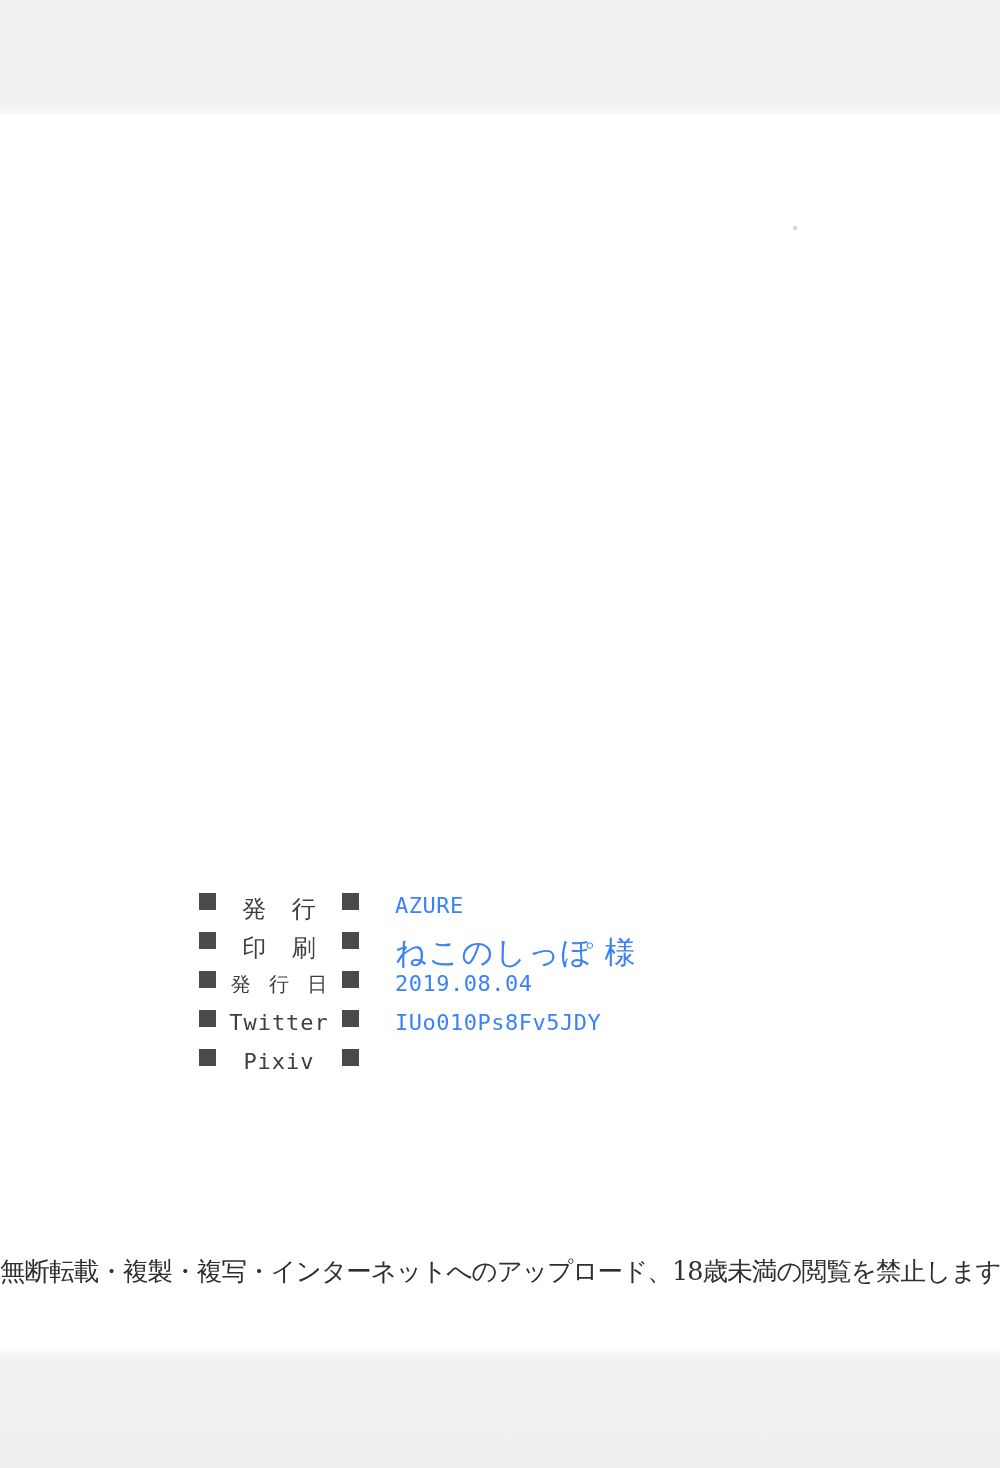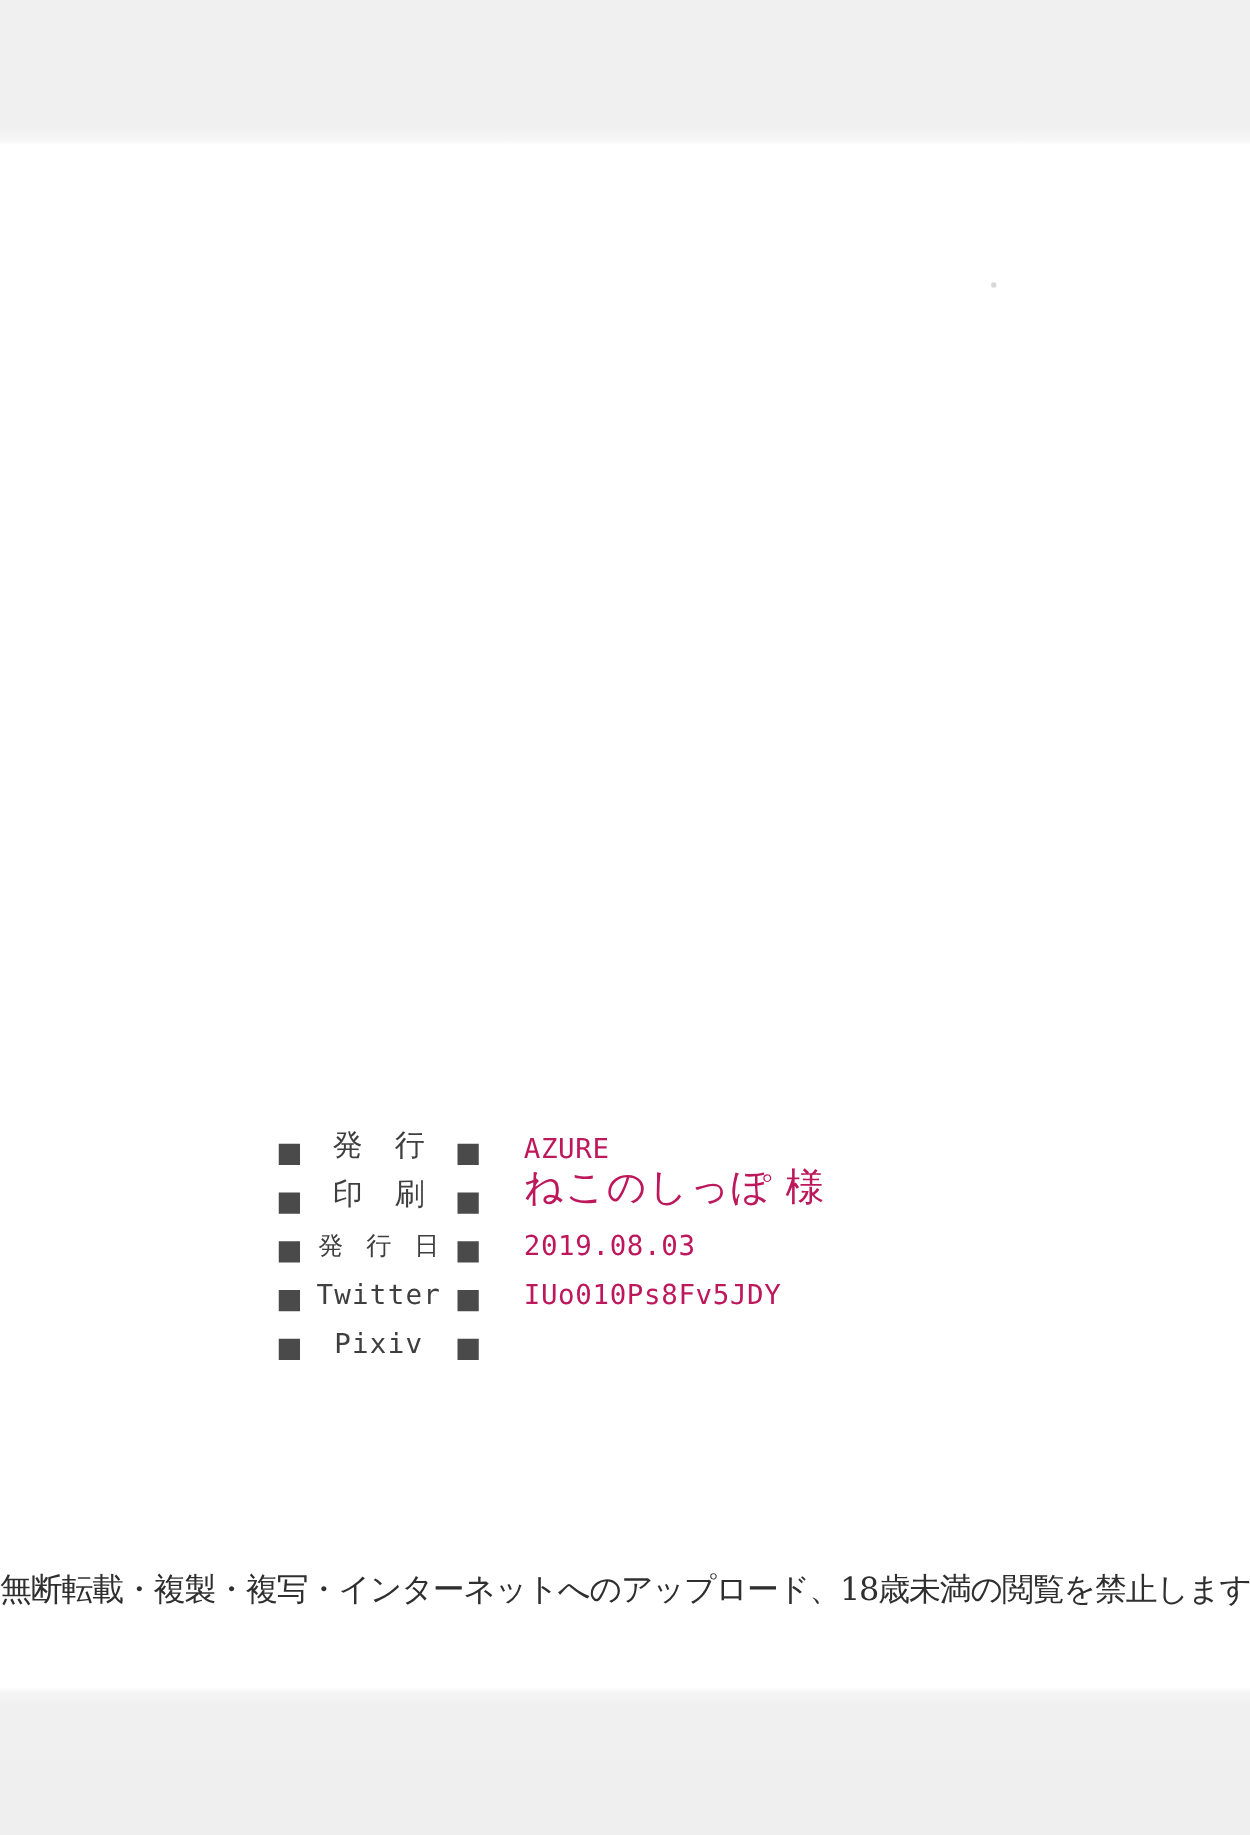--- a/index.html
+++ b/index.html
@@ -54,22 +54,21 @@
     position: absolute;
     left: 0;
     top: 893px;
     width: 1000px;
   }
 
   .colophon-row {
     position: relative;
     height: 39px;
     display: flex;
-    align-items: flex-end;
-    margin-left: 24px;
+    align-items: flex-start;
   }
 
   .marker {
     width: 17px;
     height: 17px;
     background: #4a4a4a;
     flex: 0 0 17px;
   }
 
   .marker.left  { margin-left: 199px; }
@@ -92,21 +91,21 @@
   .row-label.jp.wide3 {
     letter-spacing: 6px;
     text-indent: 6px;
     font-size: 20px;
   }
 
   .row-value {
     margin-left: 36px;
     font-family: "DejaVu Sans Mono", "Liberation Mono", monospace;
     font-size: 22px;
-    color: #be185d;
+    color: #3b82f6;
     white-space: nowrap;
     letter-spacing: 0.5px;
   }
   .row-value.jp {
     font-family: Liberation Sans, sans-serif;
     font-size: 31px;
     letter-spacing: 1.5px;
   }
 
   
@@ -145,21 +144,21 @@
       <span class="marker left"></span>
       <span class="row-label jp">印 刷</span>
       <span class="marker"></span>
       <span class="row-value jp">ねこのしっぽ 様</span>
     </div>
 
     <div class="colophon-row">
       <span class="marker left"></span>
       <span class="row-label jp wide3">発 行 日</span>
       <span class="marker"></span>
-      <span class="row-value">2019.08.03</span>
+      <span class="row-value">2019.08.04</span>
     </div>
 
 
 
     <div class="colophon-row">
       <span class="marker left"></span>
       <span class="row-label">Twitter</span>
       <span class="marker"></span>
       <span class="row-value">IUo010Ps8Fv5JDY</span>
     </div>

